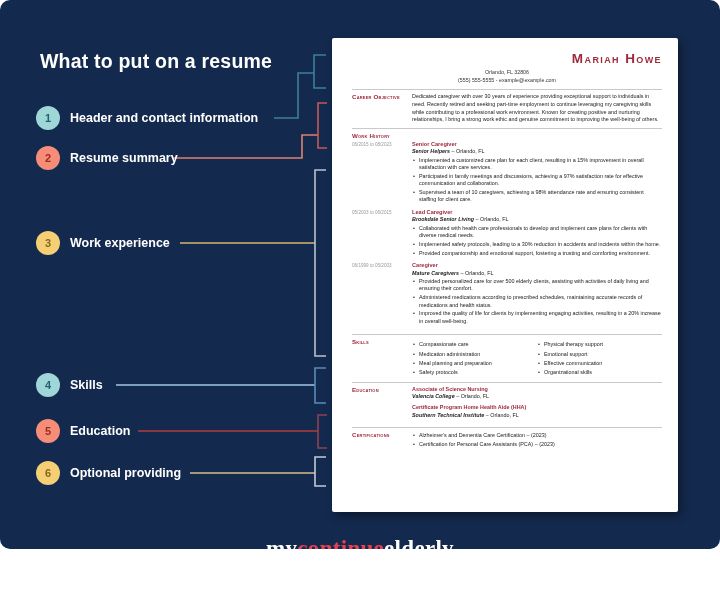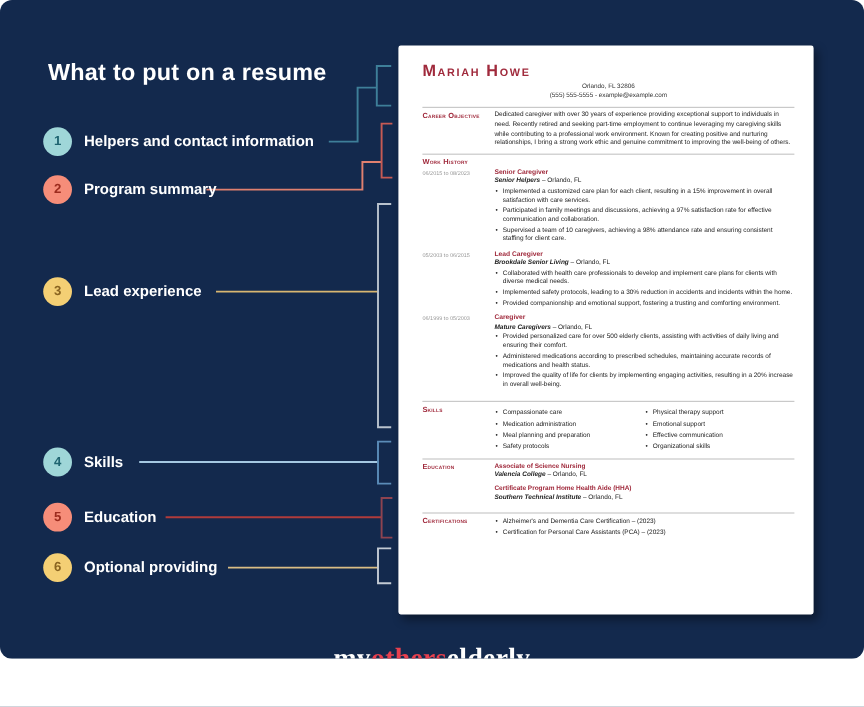--- a/index.html
+++ b/index.html
@@ -26,21 +26,21 @@
   
   .overlay{position:absolute;left:0;top:0;pointer-events:none;}
   .overlay polyline{fill:none;stroke-width:1.6px;}
   
   .resume{
     position:absolute;left:332px;top:38px;width:346px;height:474px;
     background:#fff;border-radius:2px;box-shadow:3px 4px 8px rgba(0,0,0,.38);
     padding:8px 16px 8px 20px;box-sizing:border-box;color:#222;
   }
   .r-name{
-    text-align:left;font-variant:small-caps;font-weight:bold;font-size:13.5px;
+    text-align:right;font-variant:small-caps;font-weight:bold;font-size:13.5px;
     letter-spacing:1.4px;color:var(--accent,#a02a3c);margin-top:5px;
   }
   .r-contact{text-align:center;font-size:5.3px;line-height:1.55;color:#333;margin:2px 0 5px;}
   .r-section{border-top:1px solid #c9c9c9;padding:3px 0 4px;}
   .r-flex{display:flex;}
   .r-head{
     width:60px;flex:none;font-variant:small-caps;font-weight:bold;font-size:6.2px;
     letter-spacing:.2px;color:var(--accent,#a02a3c);
   }
   .r-body{flex:1;font-size:5.4px;line-height:1.4;}
@@ -84,33 +84,33 @@
     <polyline points="190,473 315,473" stroke="#d9bd85"></polyline>
     <polyline points="326,457 315,457 315,486 326,486" stroke="#c3cad4"></polyline>
   </svg>
 
   <div class="info-title">What to put on a resume</div>
 
   <div class="legend-item item-1">
     <div class="num-circle" style="background-color: rgb(159, 214, 216);">
         <span style="color: rgb(31, 100, 112);">1</span>
       </div>
-    <span>Helpers and contact information</span>
+    <span>Header and contact information</span>
   </div>
   <div class="legend-item item-2">
     <div class="num-circle" style="background-color: rgb(246, 141, 121);">
         <span style="color: rgb(156, 44, 30);">2</span>
       </div>
-    <span>Program summary</span>
+    <span>Resume summary</span>
   </div>
   <div class="legend-item item-3">
     <div class="num-circle" style="background-color: rgb(244, 207, 116);">
         <span style="color: rgb(138, 100, 32);">3</span>
       </div>
-    <span>Lead experience</span>
+    <span>Work experience</span>
   </div>
   <div class="legend-item item-4">
     <div class="num-circle" style="background-color: rgb(159, 214, 216);">
         <span style="color: rgb(31, 100, 112);">4</span>
       </div>
     <span>Skills</span>
   </div>
   <div class="legend-item item-5">
     <div class="num-circle" style="background-color: rgb(246, 141, 121);">
         <span style="color: rgb(156, 44, 30);">5</span>
@@ -215,15 +215,15 @@
       <div class="r-head">Certifications</div>
       <div class="r-body">
         <ul class="bullets">
           <li>Alzheimer's and Dementia Care Certification – (2023)</li>
           <li>Certification for Personal Care Assistants (PCA) – (2023)</li>
         </ul>
       </div>
     </div>
   </div>
 
-  <div class="logo"><span>my</span><span class="mid">others</span><span>elderly</span></div>
+  <div class="logo"><span>my</span><span class="mid">continue</span><span>elderly</span></div>
 
 </div>
 
 </body></html>

